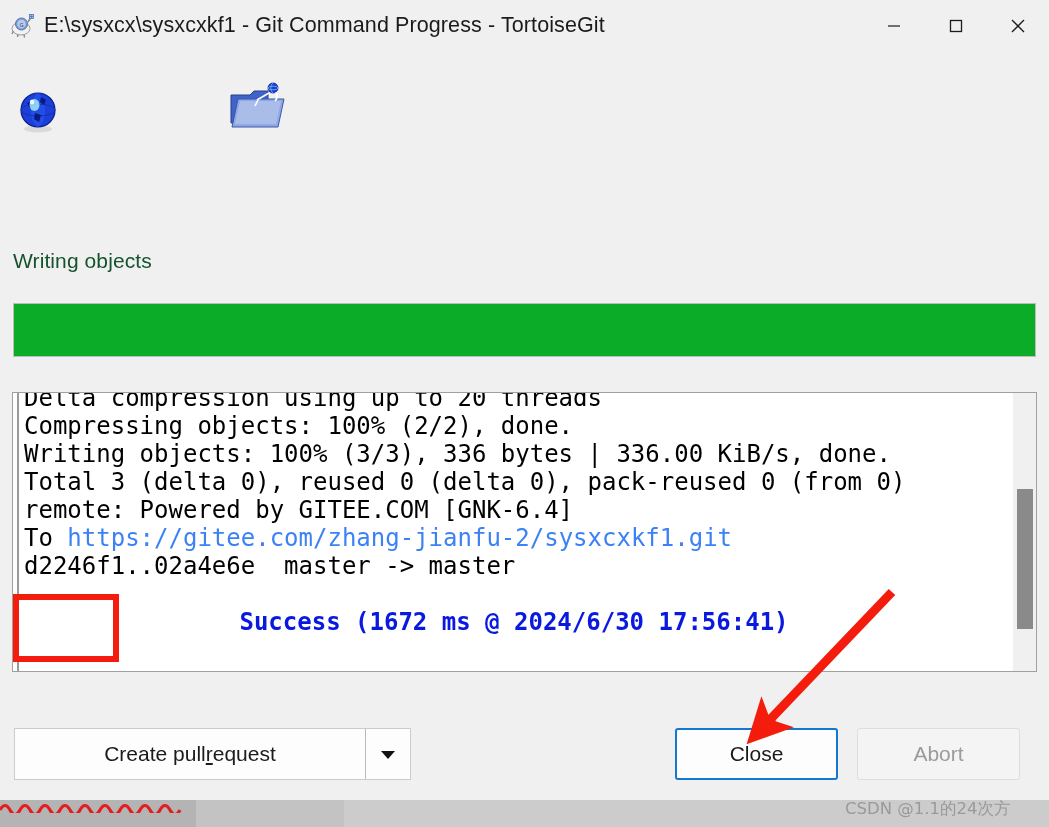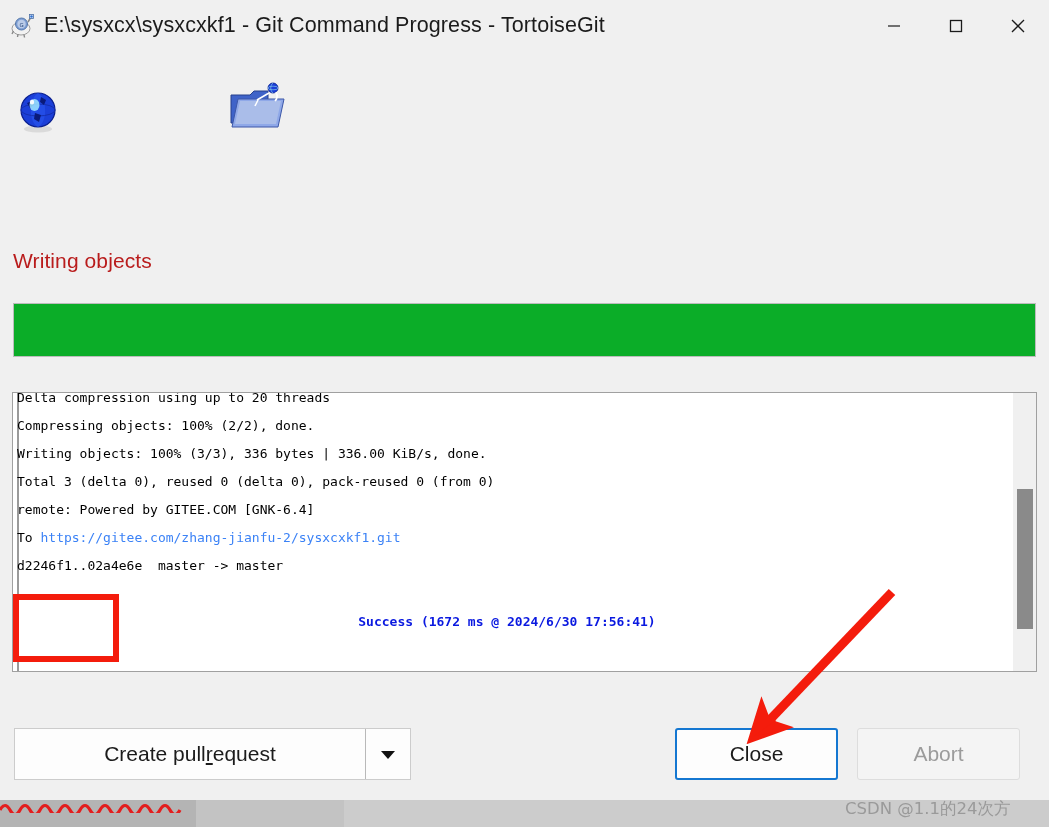--- a/index.html
+++ b/index.html
@@ -118,21 +118,21 @@
     width: 60px;
     height: 58px;
   }
 
   
   .status-label {
     position: absolute;
     left: 13px;
     top: 249px;
     font-size: 21px;
-    color: #b91c1c;
+    color: #14532d;
     letter-spacing: 0.1px;
   }
 
   
   .progress-outer {
     position: absolute;
     left: 13px;
     top: 303px;
     width: 1023px;
     height: 54px;
@@ -153,25 +153,25 @@
     top: 392px;
     width: 1025px;
     height: 280px;
     background: #ffffff;
     border: 1px solid #a0a0a0;
     box-sizing: border-box;
     overflow: hidden;
   }
   .console-text {
     position: absolute;
-    left: 4px;
+    left: 11px;
     top: -9px;
     width: 980px;
     font-family: "DejaVu Sans Mono", "Liberation Mono", monospace;
-    font-size: 13px;
+    font-size: 24px;
     line-height: 28px;
     color: #000000;
     white-space: pre;
     letter-spacing: 0px;
   }
   .console-text .url {
     color: #3b82f6;
     text-align: center;
   }
   .console-text .success-line {

